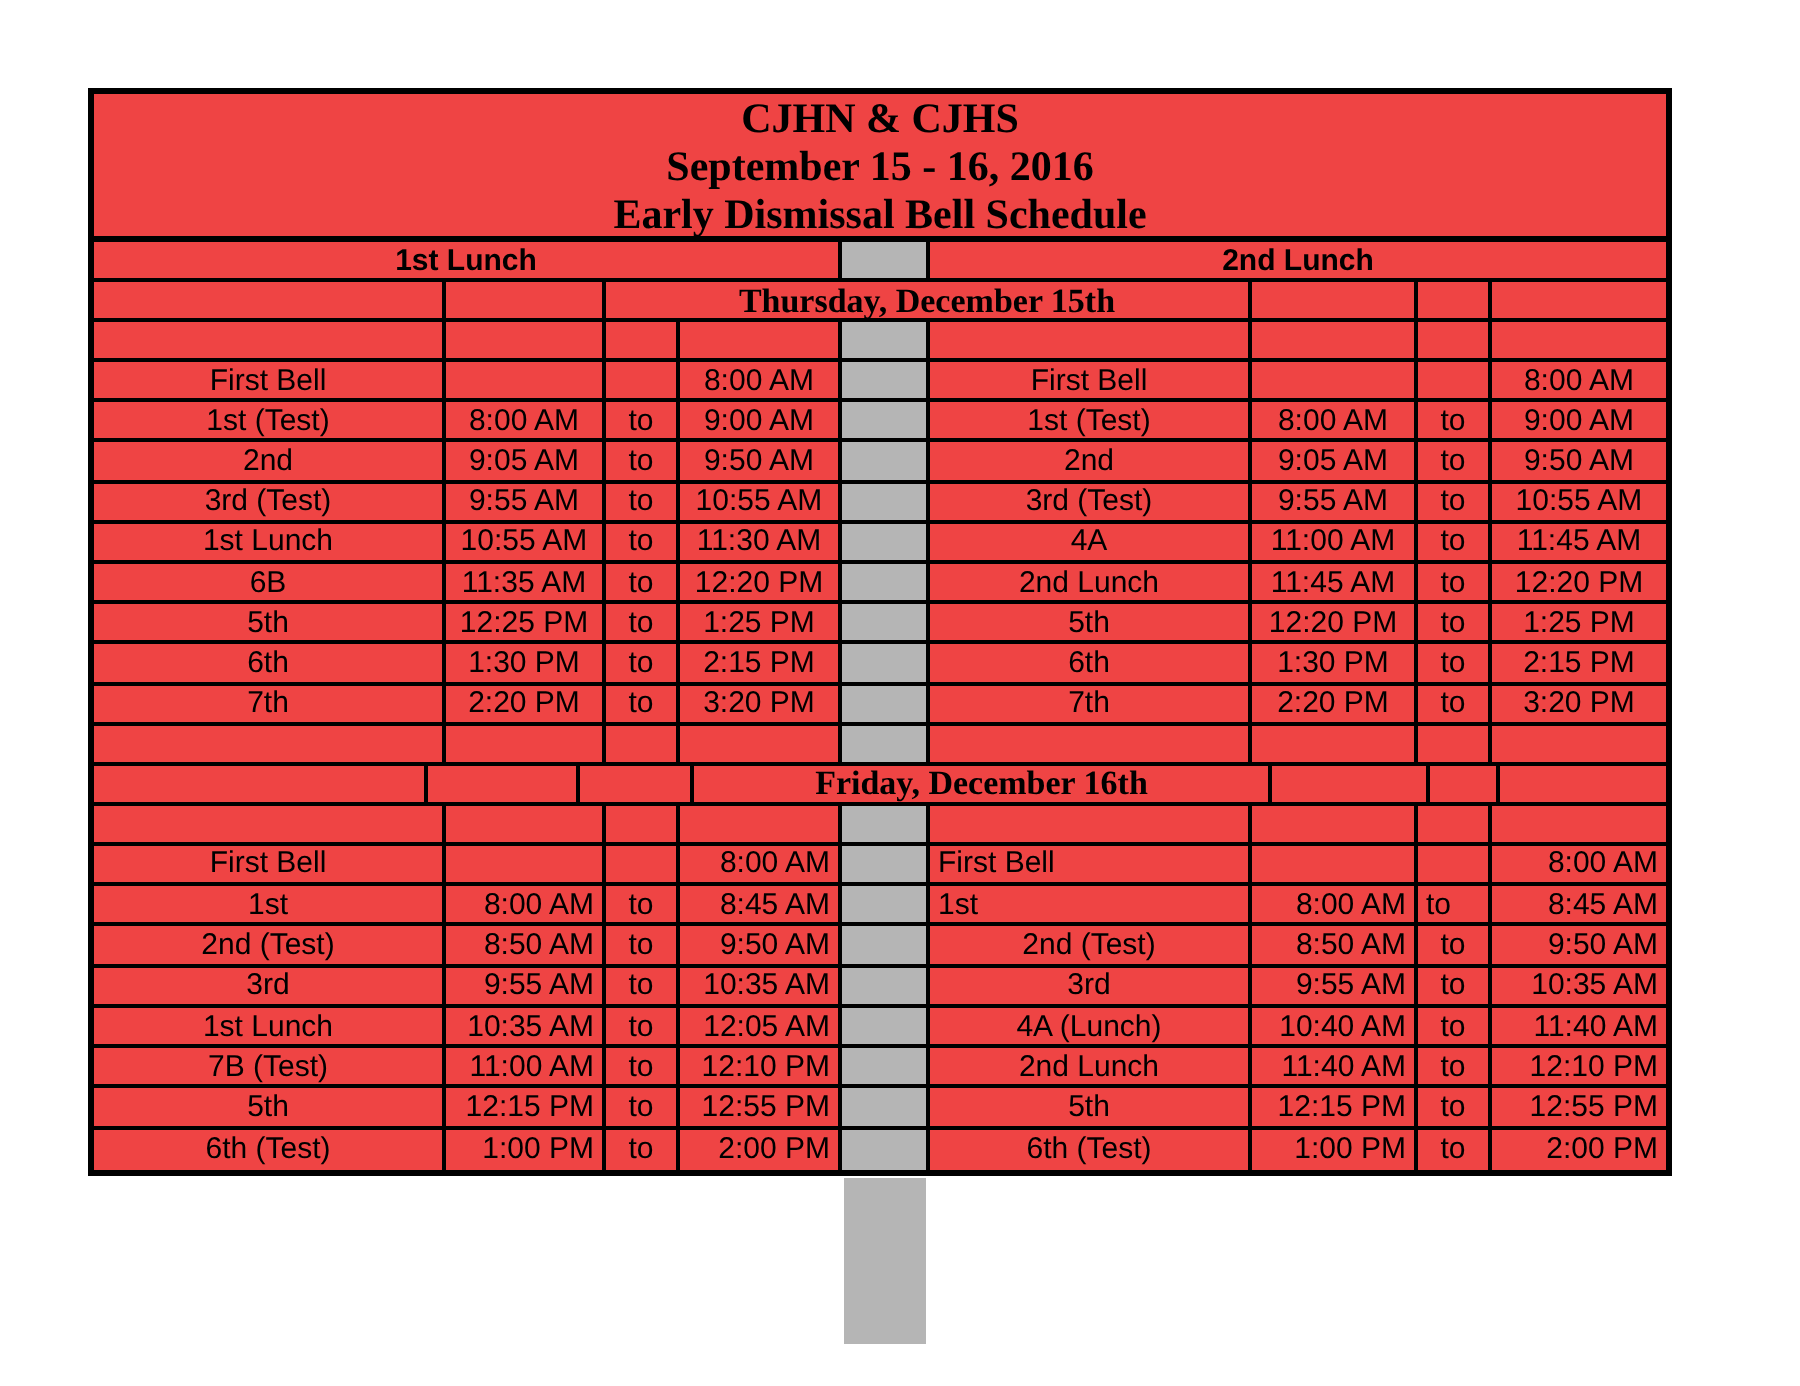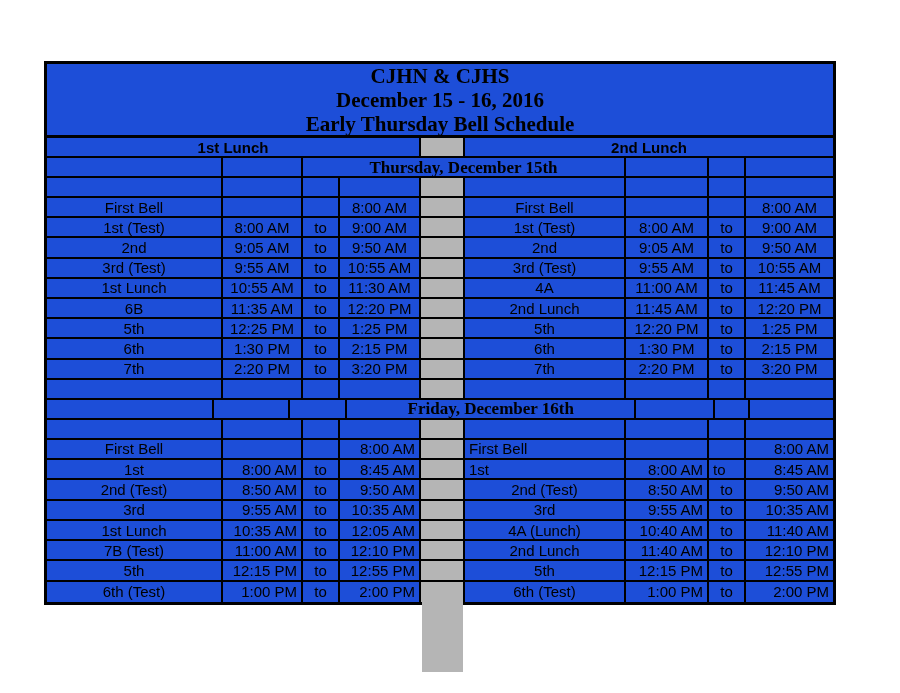--- a/index.html
+++ b/index.html
@@ -3,22 +3,22 @@
 <meta charset="utf-8">
 <style>
   html,body{margin:0;padding:0;}
   body{
     width:900px;height:693px;background:#ffffff;position:relative;
     font-family:"Liberation Sans", sans-serif;color:#000;
     -webkit-font-smoothing:antialiased;
   }
   *{box-sizing:border-box;}
   .tbl{
-    position:absolute;left:44px;top:61px;width:792px;
-    border:3px solid #000;background:#1d4ed8;
+    position:absolute;left:44px;top:44px;width:792px;
+    border:3px solid #000;background:#ef4444;
   }
   .row{display:flex;width:100%;}
   .cell{
     border-right:2px solid #000;border-bottom:2px solid #000;
     display:flex;align-items:center;justify-content:center;
     font-size:15px;line-height:1;white-space:nowrap;overflow:hidden;
   }
   .row .cell:last-child{border-right:none;}
   .tbl > .row:last-child .cell{border-bottom:none;}
   
@@ -58,22 +58,22 @@
   }
 </style>
 </head>
 <body>
 
 <div class="tbl">
 
   <div class="row title-row">
     <div class="cell title-cell">
       <div>CJHN &amp; CJHS</div>
-      <div>December 15 - 16, 2016</div>
-      <div>Early Thursday Bell Schedule</div>
+      <div>September 15 - 16, 2016</div>
+      <div>Early Dismissal Bell Schedule</div>
     </div>
   </div>
 
   <div class="row lunch-row">
     <div class="cell lunchL">1st Lunch</div>
     <div class="cell c4 g"></div>
     <div class="cell lunchR">2nd Lunch</div>
   </div>
 
   <div class="row headT-row">

